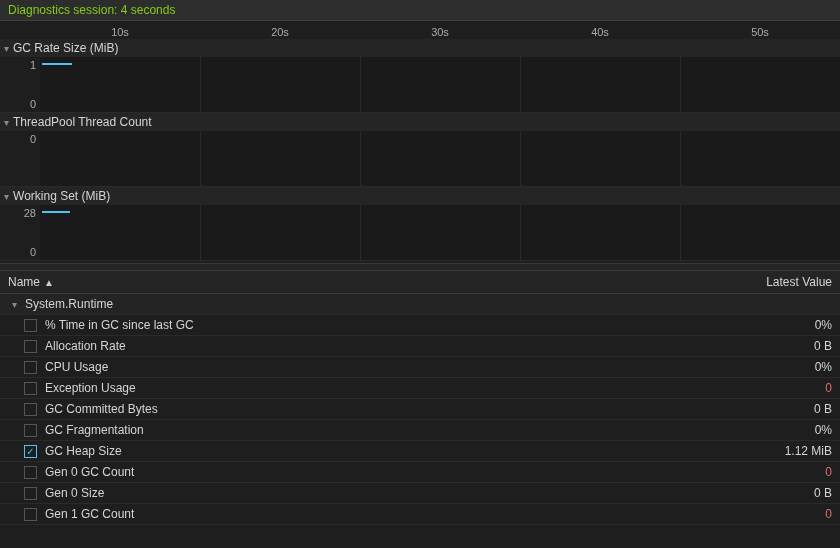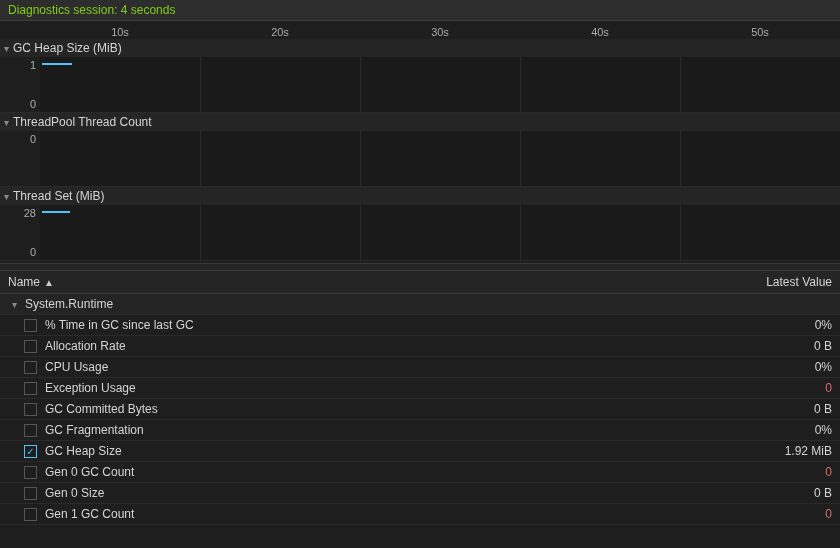--- a/index.html
+++ b/index.html
@@ -188,21 +188,21 @@
     <div class="time-label">10s</div>
     <div class="time-label">20s</div>
     <div class="time-label">30s</div>
     <div class="time-label">40s</div>
     <div class="time-label">50s</div>
   </div>
 
   <div class="chart-section">
     <div class="chart-section-header">
       <span class="collapse-arrow">▾</span>
-      <span>GC Heap Size (MiB)</span>
+      <span>GC Rate Size (MiB)</span>
     </div>
     <div class="chart-body">
       <div class="y-axis">
         <span>1</span>
         <span>0</span>
       </div>
       <div class="chart-canvas">
         <div class="grid-line" style="left:20%"></div>
         <div class="grid-line" style="left:40%"></div>
         <div class="grid-line" style="left:60%"></div>
@@ -228,21 +228,21 @@
         <div class="grid-line" style="left:40%"></div>
         <div class="grid-line" style="left:60%"></div>
         <div class="grid-line" style="left:80%"></div>
       </div>
     </div>
   </div>
 
   <div class="chart-section">
     <div class="chart-section-header">
       <span class="collapse-arrow">▾</span>
-      <span>Thread Set (MiB)</span>
+      <span>Working Set (MiB)</span>
     </div>
     <div class="chart-body">
       <div class="y-axis">
         <span>28</span>
         <span>0</span>
       </div>
       <div class="chart-canvas">
         <div class="grid-line" style="left:20%"></div>
         <div class="grid-line" style="left:40%"></div>
         <div class="grid-line" style="left:60%"></div>
@@ -301,21 +301,21 @@
         <span class="row-value zero">0 B</span>
       </div>
       <div class="table-row">
         <div class="checkbox"></div>
         <span class="row-name">GC Fragmentation</span>
         <span class="row-value zero">0%</span>
       </div>
       <div class="table-row">
         <div class="checkbox checked"></div>
         <span class="row-name">GC Heap Size</span>
-        <span class="row-value zero">1.92 MiB</span>
+        <span class="row-value zero">1.12 MiB</span>
       </div>
       <div class="table-row">
         <div class="checkbox"></div>
         <span class="row-name">Gen 0 GC Count</span>
         <span class="row-value non-zero">0</span>
       </div>
       <div class="table-row">
         <div class="checkbox"></div>
         <span class="row-name">Gen 0 Size</span>
         <span class="row-value zero">0 B</span>

